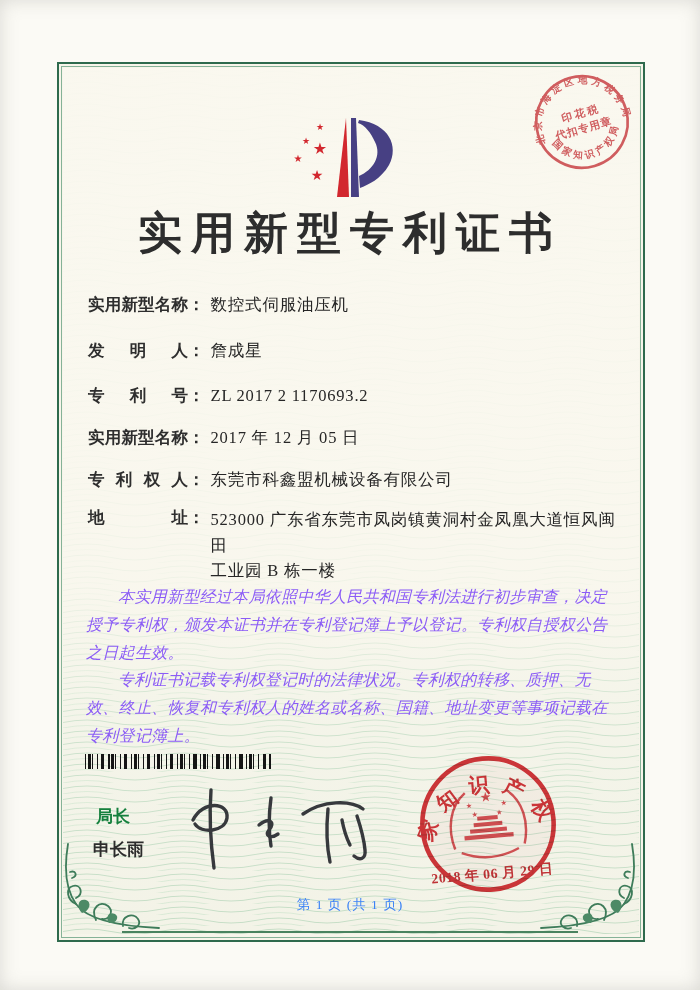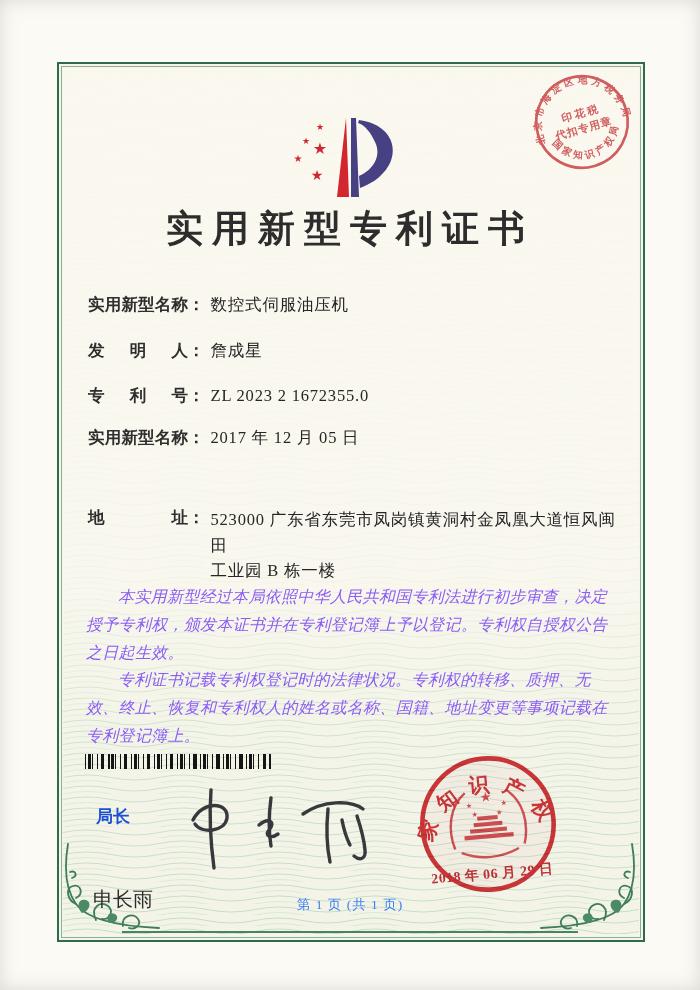--- a/index.html
+++ b/index.html
@@ -10,38 +10,38 @@
   .frame{position:absolute;left:57px;top:62px;width:584px;height:876px;border:2px solid #2e6a4d;background:#f7f5ea;z-index:1;}
   .frame-inner{position:absolute;inset:2px;border:1px solid #85b297;}
   .waves{position:absolute;inset:4px;z-index:0;}
   .tint{position:absolute;inset:4px;z-index:1;
         background:linear-gradient(180deg, rgba(250,248,239,0.97) 0%, rgba(250,248,239,0.93) 42%,
                    rgba(250,248,239,0.82) 60%, rgba(245,249,240,0.30) 76%, rgba(243,249,238,0.15) 100%);}
   
   .content{position:absolute;inset:0;z-index:3;color:#2b2b2b;}
   .cert-no{position:absolute;left:76px;top:102px;font-size:15px;letter-spacing:2.5px;font-weight:500;color:#3a3a3a;}
   .logo{position:absolute;left:275px;top:104px;}
-  .title{position:absolute;left:0;right:0;top:204px;text-align:center;font-size:37px;font-weight:700;
+  .title{position:absolute;left:0;right:0;top:204px;text-align:center;font-size:44px;font-weight:700;
          letter-spacing:9px;color:#2d2d2d;}
   .row{position:absolute;left:88px;font-size:16.5px;white-space:nowrap;}
   .row .lab{display:inline-block;width:100px;text-align:justify;text-align-last:justify;font-weight:600;color:#2e2e2e;vertical-align:top;}
   .row .colon{font-weight:600;margin-right:6px;}
   .row .val{letter-spacing:0.8px;font-weight:500;color:#262626;}
   .addr-val{display:inline-block;white-space:normal;width:418px;line-height:1.55;vertical-align:top;}
   .row2col .pair2{position:absolute;left:302px;top:0;}
   .row2col .lab2{display:inline-block;width:100px;text-align:justify;text-align-last:justify;font-weight:600;}
   .body-text{position:absolute;left:86px;top:583px;width:528px;z-index:3;}
   .body-text p{margin:0;text-indent:2em;font-size:16px;line-height:1.74;font-style:italic;
                letter-spacing:0.3px;color:#8b5cf6;font-weight:500;}
   .barcode{position:absolute;left:85px;top:754px;width:186px;height:15px;
     background:repeating-linear-gradient(90deg,#151515 0 1.5px,transparent 1.5px 3px,#151515 3px 6px,
       transparent 6px 7.5px,#151515 7.5px 8.5px,transparent 8.5px 12px,#151515 12px 13px,
       transparent 13px 16.5px,#151515 16.5px 19.5px,transparent 19.5px 23px);}
-  .sig-title{position:absolute;left:96px;top:805px;font-size:17px;font-weight:600;color:#1d4ed8;}
-  .sig-name{position:absolute;left:93px;top:838px;font-size:20px;font-weight:400;color:#2c2c2c;margin-top:48px;}
+  .sig-title{position:absolute;left:96px;top:805px;font-size:17px;font-weight:600;color:#15803d;}
+  .sig-name{position:absolute;left:93px;top:838px;font-size:17px;font-weight:700;color:#2c2c2c;}
   .signature{position:absolute;left:175px;top:780px;}
   .seal{position:absolute;left:406px;top:742px;transform:rotate(-5deg);mix-blend-mode:multiply;z-index:4;}
   .tax-stamp{position:absolute;left:519px;top:59px;transform:rotate(-16deg);mix-blend-mode:multiply;z-index:4;}
   .flourish{position:absolute;z-index:2;}
   .flourish.left{left:61px;top:842px;}
   .flourish.right{left:539px;top:842px;transform:scaleX(-1);}
   .deco-line{position:absolute;left:122px;top:931px;width:456px;height:2px;background:#49835f;z-index:2;}
   .footer{position:absolute;left:0;right:0;top:896px;text-align:center;font-size:13.5px;color:#3b82f6;z-index:3;letter-spacing:1px;}
 </style>
 </head>
@@ -104,24 +104,27 @@
 
     <div class="title">实用新型专利证书</div>
 
     <div class="row" style="top:340px">
       <span class="lab">发明人</span><span class="colon">：</span><span class="val">詹成星</span>
     </div>
     <div class="row" style="top:294px">
       <span class="lab">实用新型名称</span><span class="colon">：</span><span class="val">数控式伺服油压机</span>
     </div>
     <div class="row" style="top:385px">
-      <span class="lab">专利号</span><span class="colon">：</span><span class="val">ZL 2023 2 1672355.0</span>
+      <span class="lab">专利号</span><span class="colon">：</span><span class="val">ZL 2017 2 1170693.2</span>
     </div>
     <div class="row" style="top:427px">
       <span class="lab">实用新型名称</span><span class="colon">：</span><span class="val">2017 年 12 月 05 日</span>
+    </div>
+    <div class="row" style="top:469px">
+      <span class="lab">专利权人</span><span class="colon">：</span><span class="val">东莞市科鑫盟机械设备有限公司</span>
     </div>
     <div class="row" style="top:507px">
       <span class="lab">地址</span><span class="colon">：</span><span class="val addr-val"><span>523000 广东省东莞市凤岗镇黄洞村金凤凰大道恒风闽田</span><br><span>工业园 B 栋一楼</span></span>
     </div>
 
     <div class="body-text">
       <p>本实用新型经过本局依照中华人民共和国专利法进行初步审查，决定授予专利权，颁发本证书并在专利登记簿上予以登记。专利权自授权公告之日起生效。</p>
       <p>专利证书记载专利权登记时的法律状况。专利权的转移、质押、无效、终止、恢复和专利权人的姓名或名称、国籍、地址变更等事项记载在专利登记簿上。</p>
     </div>
 

